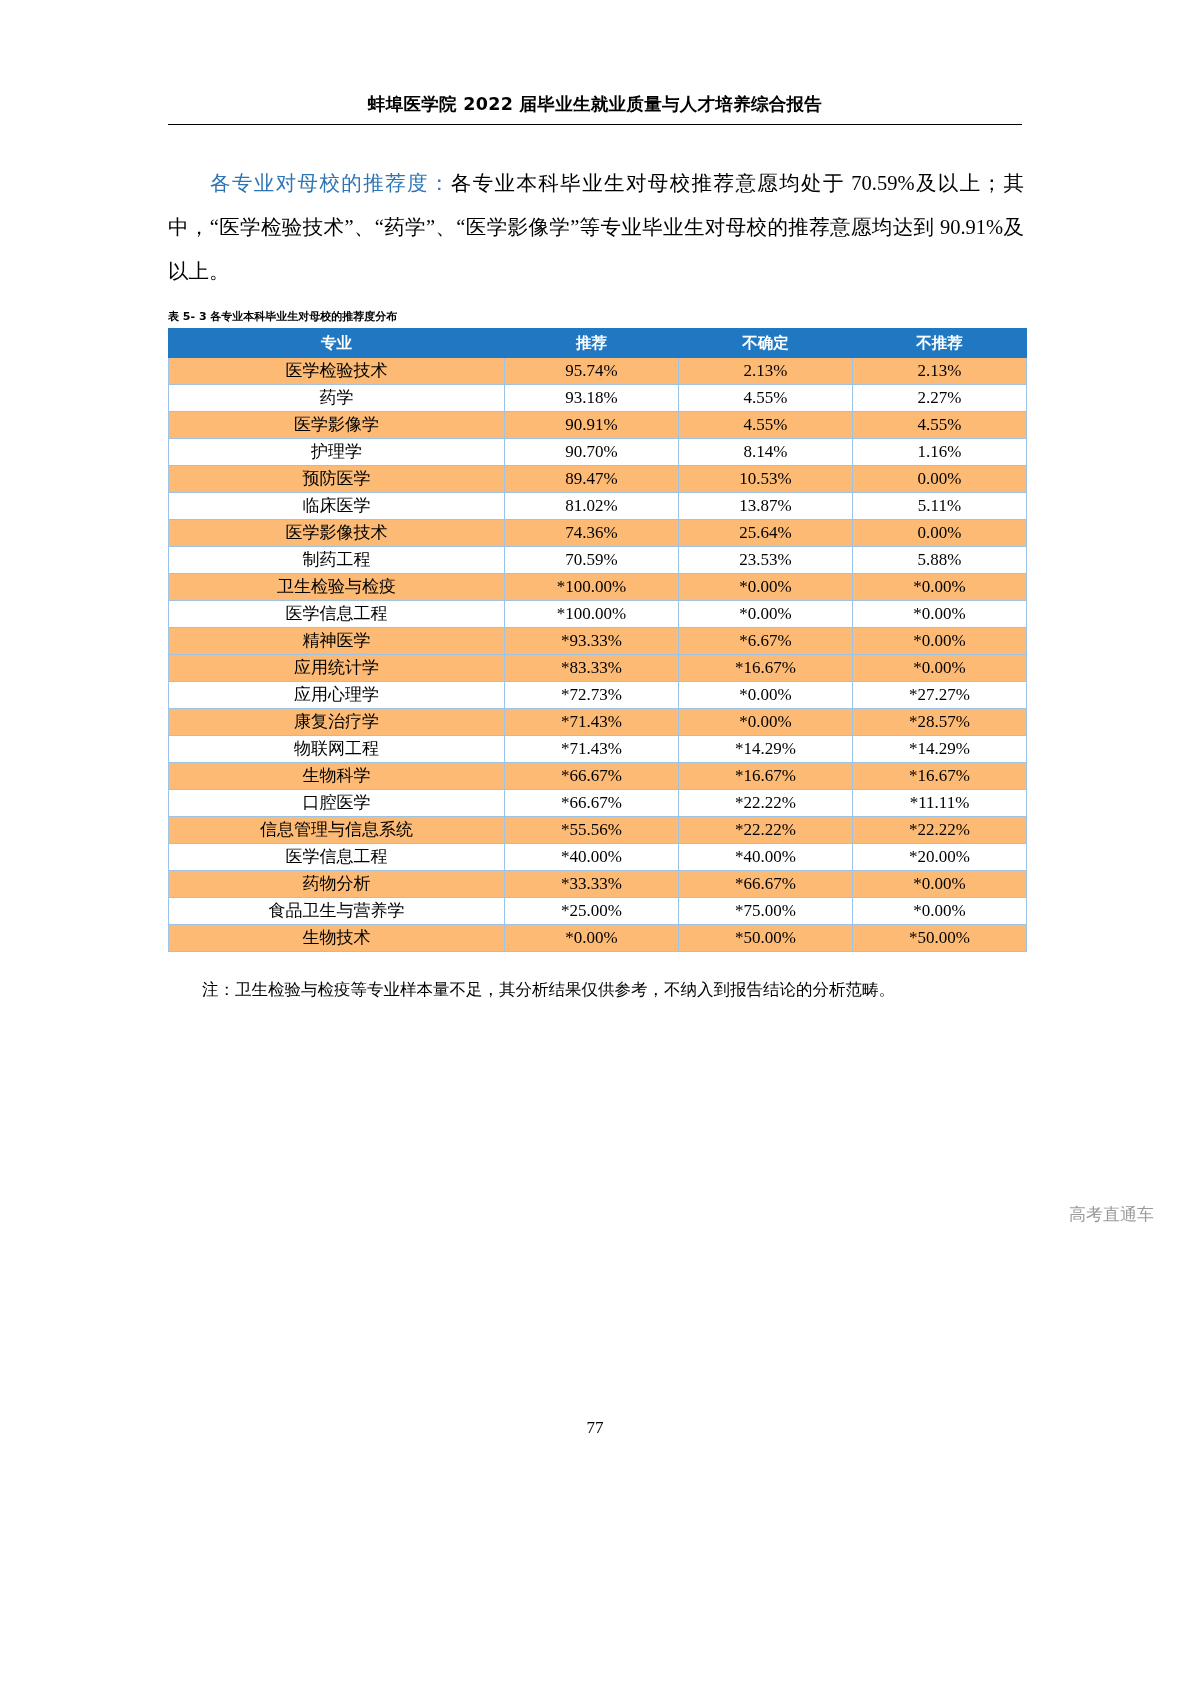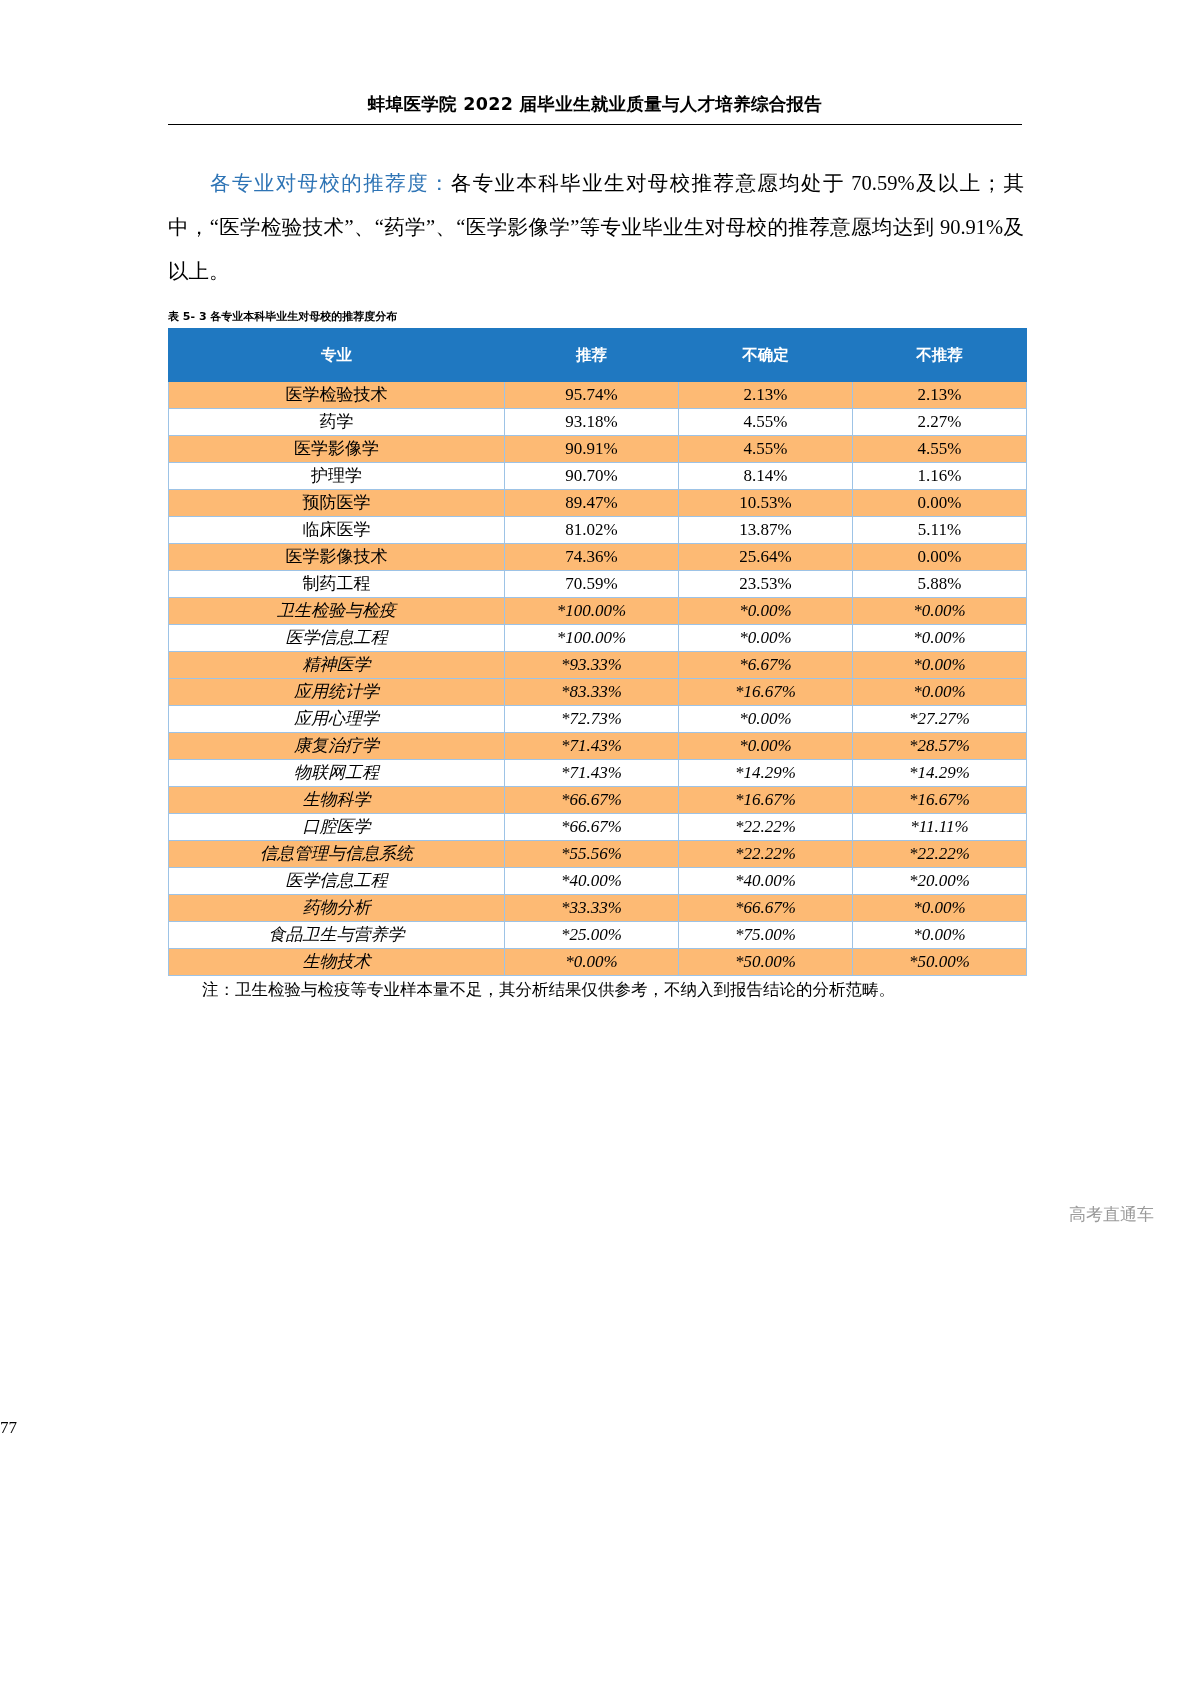--- a/index.html
+++ b/index.html
@@ -88,60 +88,60 @@
   table.data thead th {
     background: #1F78C1;
     color: #ffffff;
     font-family: "DejaVu Sans", sans-serif;
     font-weight: bold;
     font-size: 15.5px;
     height: 28px;
     line-height: 28px;
     text-align: center;
     border: 1px solid #1F78C1;
-    padding: 12px;
+    padding: 0;
   }
   table.data tbody td {
     height: 26px;
     line-height: 26px;
     font-size: 17px;
     text-align: center;
     border: 1px solid #9DC3E6;
     padding: 0;
     white-space: nowrap;
     overflow: hidden;
   }
   table.data tbody tr.shade td {
     background: #fdba74;
   }
   table.data tbody tr.plain td {
     background: #ffffff;
   }
   table.data tbody td.ital {
-    font-style: italic;
   }
   
   .note {
     position: absolute;
     left: 168px;
     top: 975px;
     width: 858px;
     font-family: "DejaVu Sans", sans-serif;
     font-size: 16.5px;
     line-height: 30px;
     text-indent: 34px;
     text-align: justify;
     text-justify: inter-ideograph;
   }
   
   .page-number {
     position: absolute;
     left: 0;
     top: 1418px;
     width: 1190px;
+    text-align: center;
     font-size: 17px;
     font-family: "Liberation Serif", serif;
   }
   .watermark {
     position: absolute;
     right: 36px;
     bottom: 30px;
     font-family: "DejaVu Sans", sans-serif;
     font-size: 17px;
     color: #9a9a9a;

